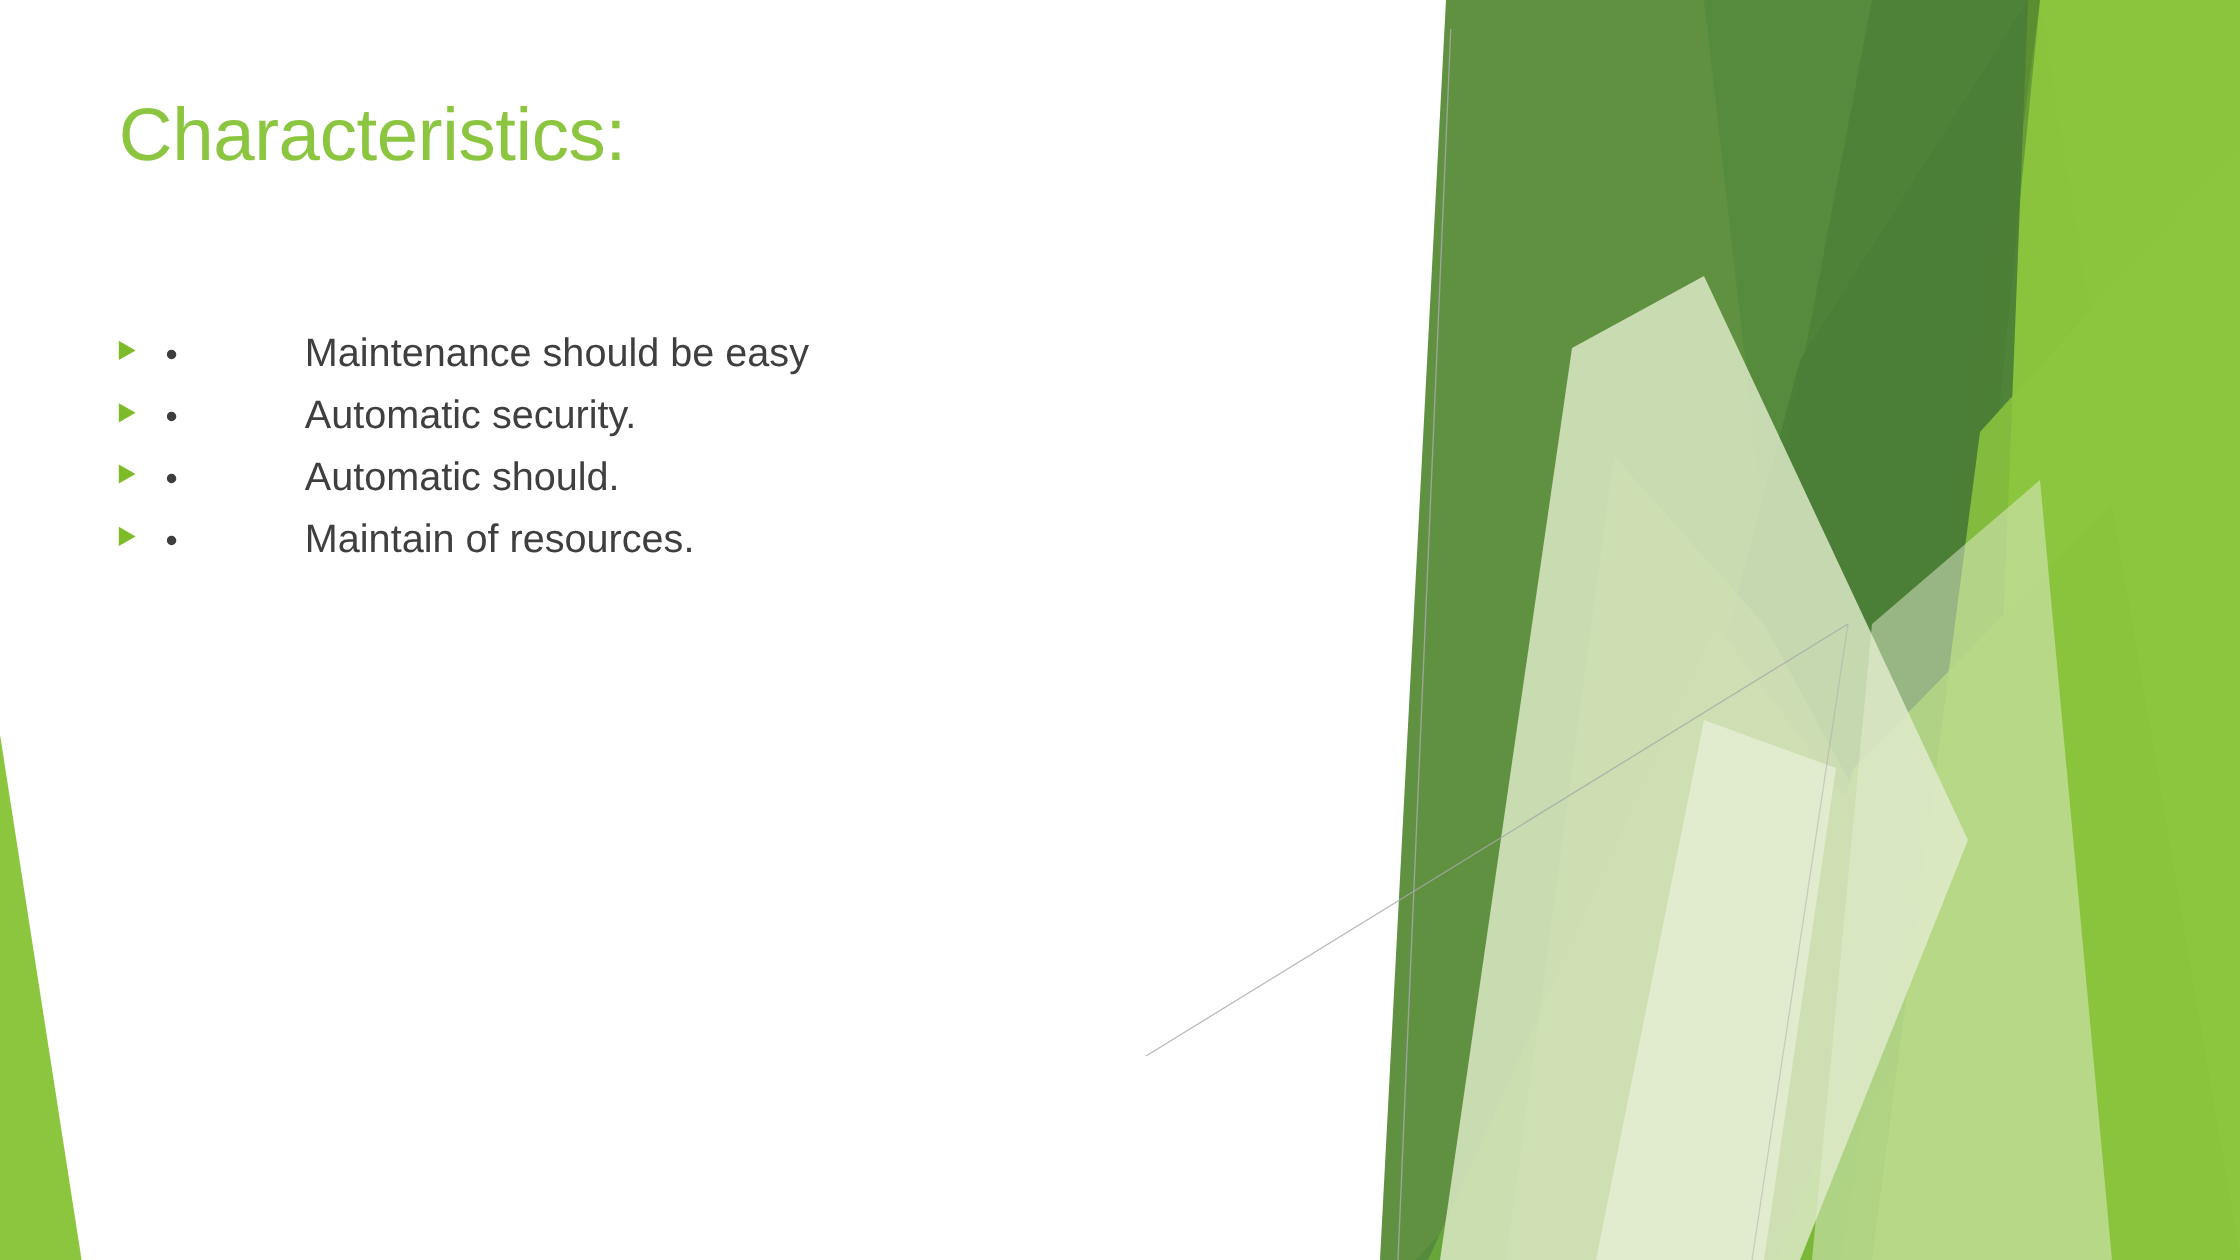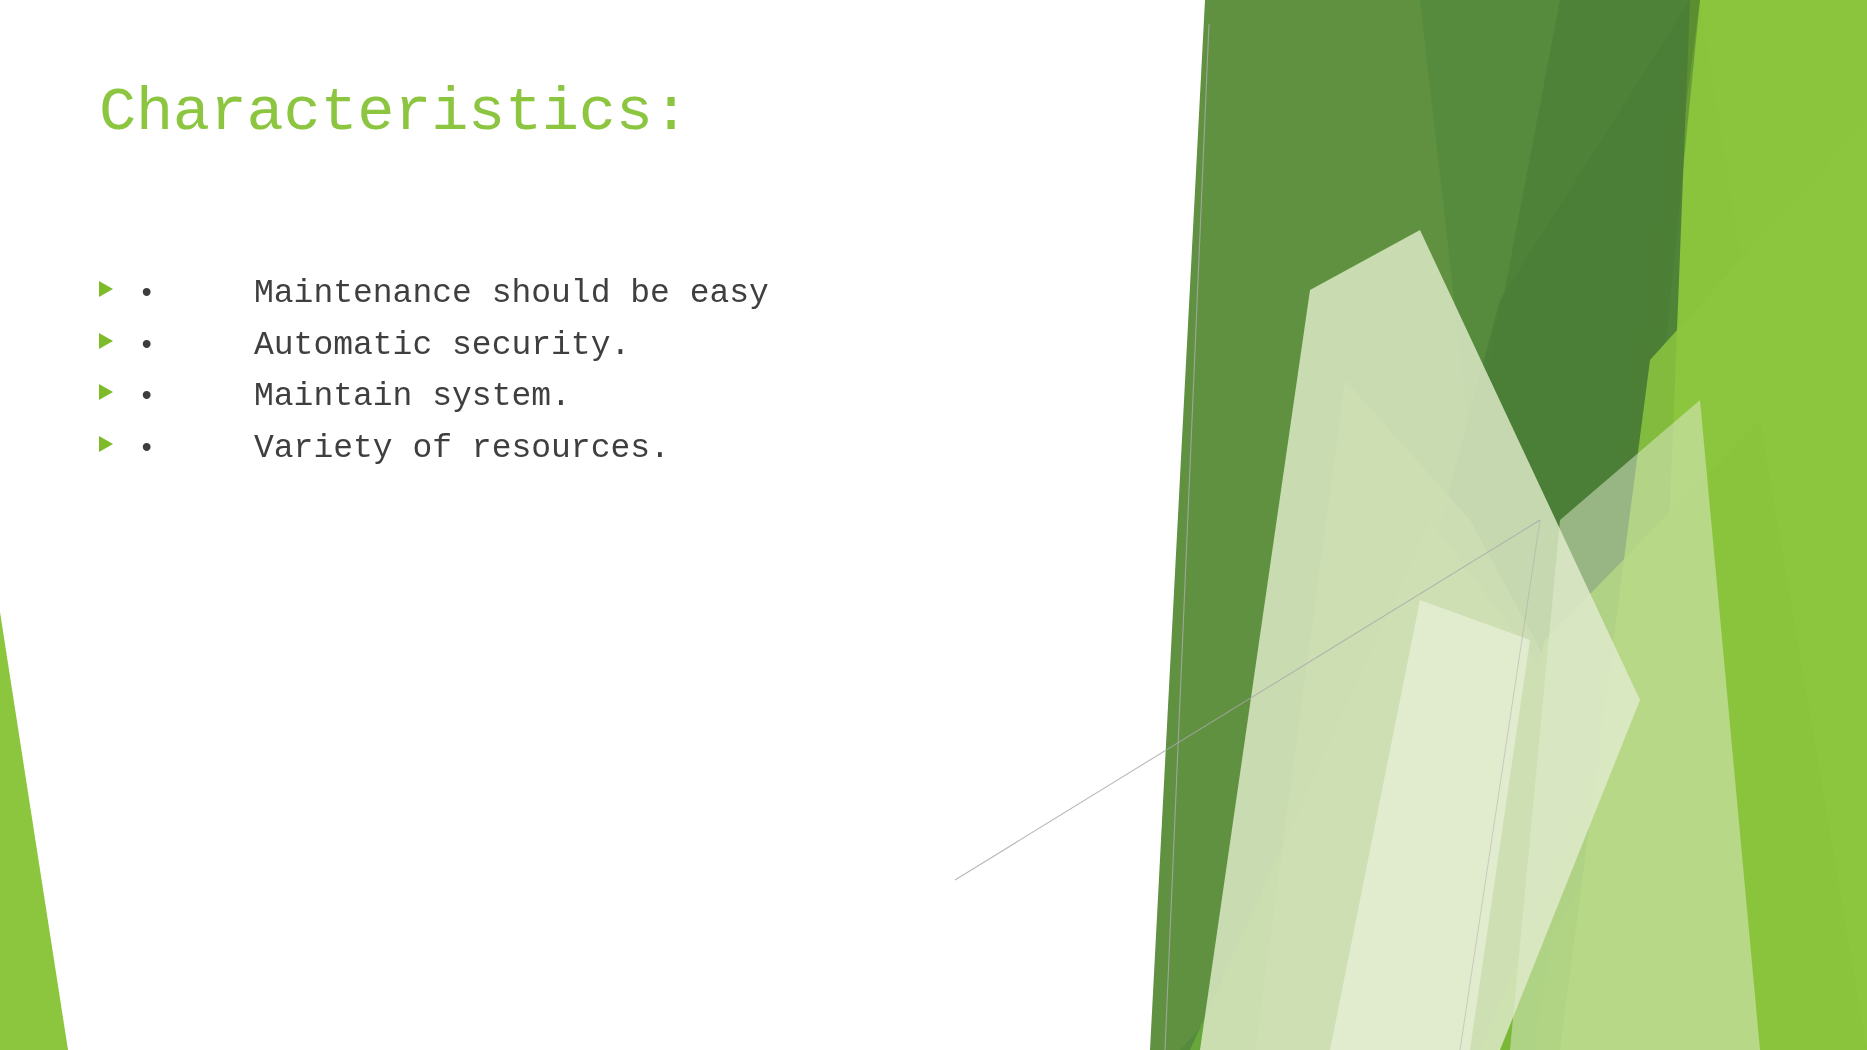--- a/index.html
+++ b/index.html
@@ -6,21 +6,21 @@
     margin: 0;
     padding: 0;
     background: #ffffff;
   }
   #slide {
     position: relative;
     width: 1867px;
     height: 1050px;
     background: #ffffff;
     overflow: hidden;
-    font-family: Liberation Mono, monospace;
+    font-family: Liberation Sans, sans-serif;
   }
 
   
   #facet-right, #facet-left {
     position: absolute;
     top: 0;
     left: 0;
     width: 1867px;
     height: 1050px;
     pointer-events: none;
@@ -137,28 +137,28 @@
       <span class="bullet-text">Automatic security.</span>
     </div>
 
     <div class="bullet-row">
       <span class="tri-marker">
         <svg width="20" height="20" viewBox="0 0 20 20" xmlns="http://www.w3.org/2000/svg">
           <polygon points="3,2 17,10 3,18" fill="#7DBB29"></polygon>
         </svg>
       </span>
       <span class="dot-marker">•</span>
-      <span class="bullet-text">Maintain system.</span>
+      <span class="bullet-text">Automatic should.</span>
     </div>
 
     <div class="bullet-row">
       <span class="tri-marker">
         <svg width="20" height="20" viewBox="0 0 20 20" xmlns="http://www.w3.org/2000/svg">
           <polygon points="3,2 17,10 3,18" fill="#7DBB29"></polygon>
         </svg>
       </span>
       <span class="dot-marker">•</span>
-      <span class="bullet-text">Variety of resources.</span>
+      <span class="bullet-text">Maintain of resources.</span>
     </div>
 
   </div>
 
 </div>
 
 </body></html>

